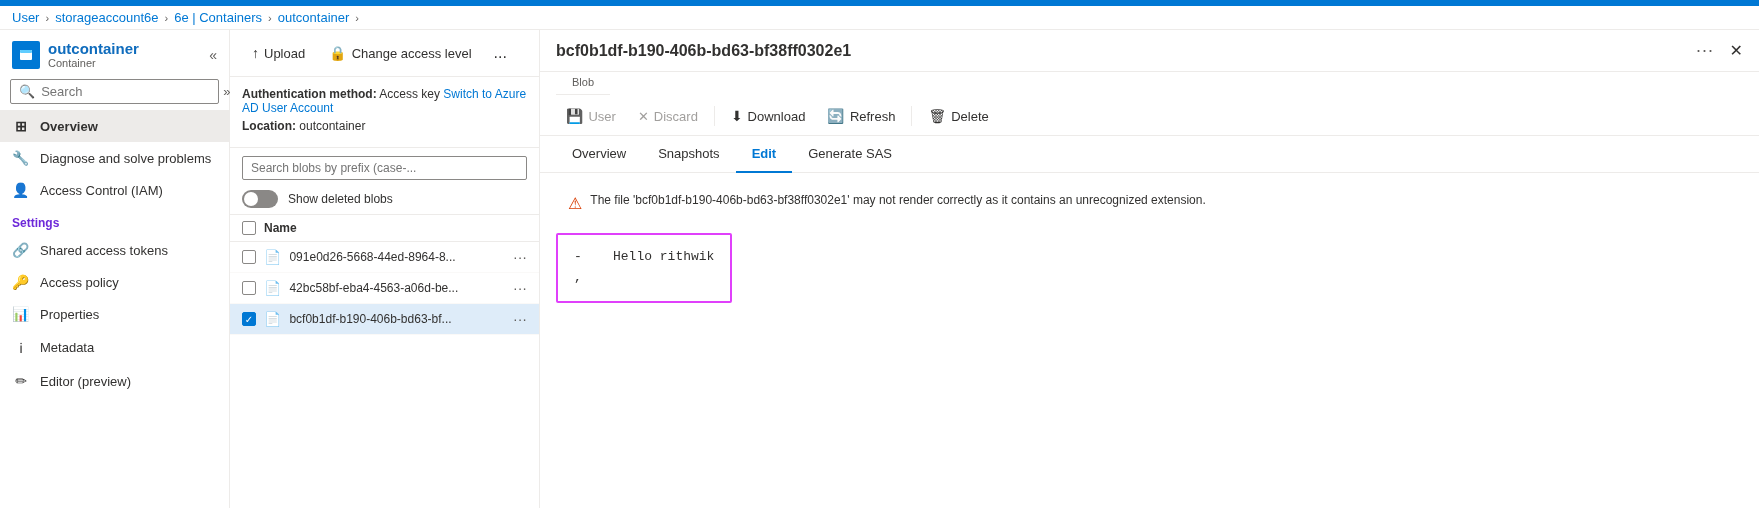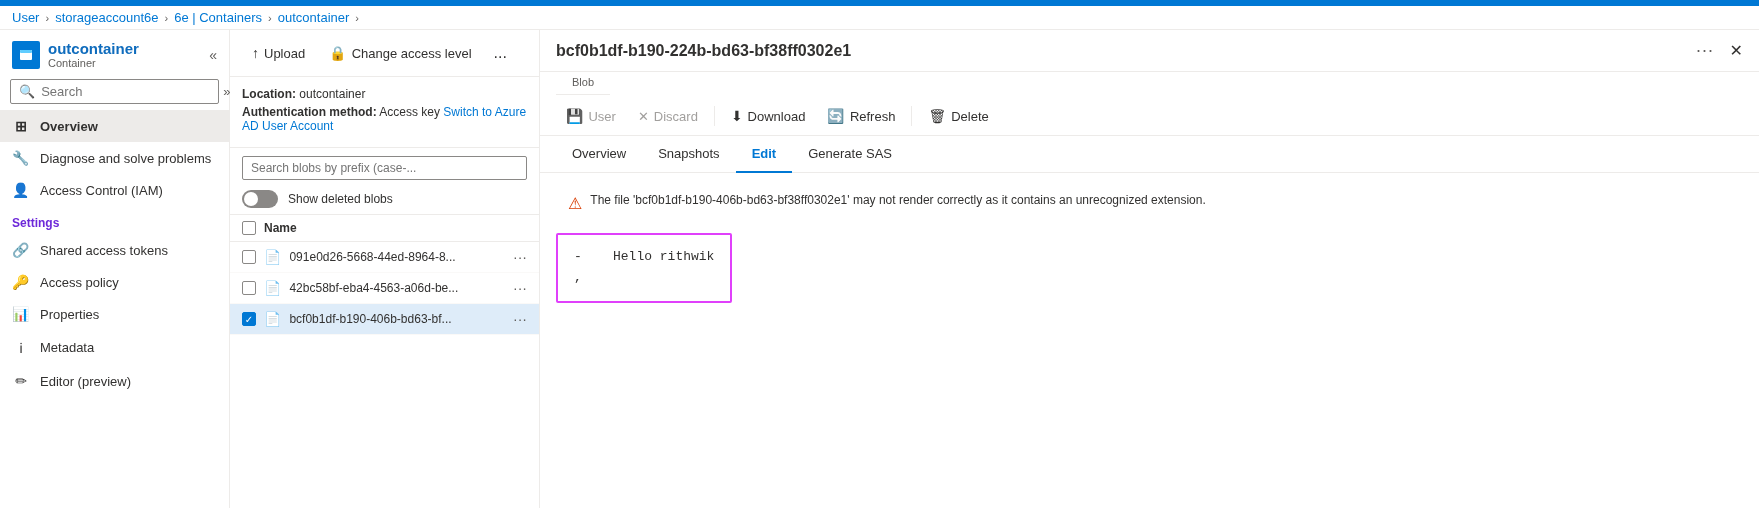--- a/index.html
+++ b/index.html
@@ -410,27 +410,27 @@
         <span class="toolbar-btn-icon">🔒</span>
         <span>Change access level</span>
       </button>
       <button class="toolbar-btn toolbar-more">
         <span>...</span>
       </button>
     </div>
 
     <div class="auth-info">
       <div class="auth-row">
-        <span class="auth-bold">Location:</span>
-        <span> </span><span>outcontainer</span>
-      </div>
-      <div class="auth-row">
         <span class="auth-bold">Authentication method:</span>
         <span> </span><span>Access key</span>
         <span> </span><span class="auth-link">Switch to Azure AD User Account</span>
+      </div>
+      <div class="auth-row">
+        <span class="auth-bold">Location:</span>
+        <span> </span><span>outcontainer</span>
       </div>
     </div>
 
     <div class="blob-search">
       <input type="text" style="font-size: 12px;" placeholder="Search blobs by prefix (case-...">
     </div>
 
     <div class="deleted-blobs-row">
       <div class="toggle">
         <div class="toggle-knob"></div>
@@ -462,21 +462,21 @@
         </div>
         <span class="blob-file-icon">📄</span>
         <span class="blob-name">bcf0b1df-b190-406b-bd63-bf...</span>
         <span class="blob-more">···</span>
       </div>
     </div>
   </div>
 
   <div class="right-pane">
     <div class="right-header">
-      <span class="right-title">bcf0b1df-b190-224b-bd63-bf38ff0302e1</span>
+      <span class="right-title">bcf0b1df-b190-406b-bd63-bf38ff0302e1</span>
       <span class="right-more">···</span>
       <span class="right-close">✕</span>
     </div>
     <div class="subtitle-row">
       <span class="right-subtitle">Blob</span>
     </div>
 
     <div class="right-toolbar">
       <button class="right-toolbar-btn disabled">
         <span style="font-size:14px;">💾</span>

